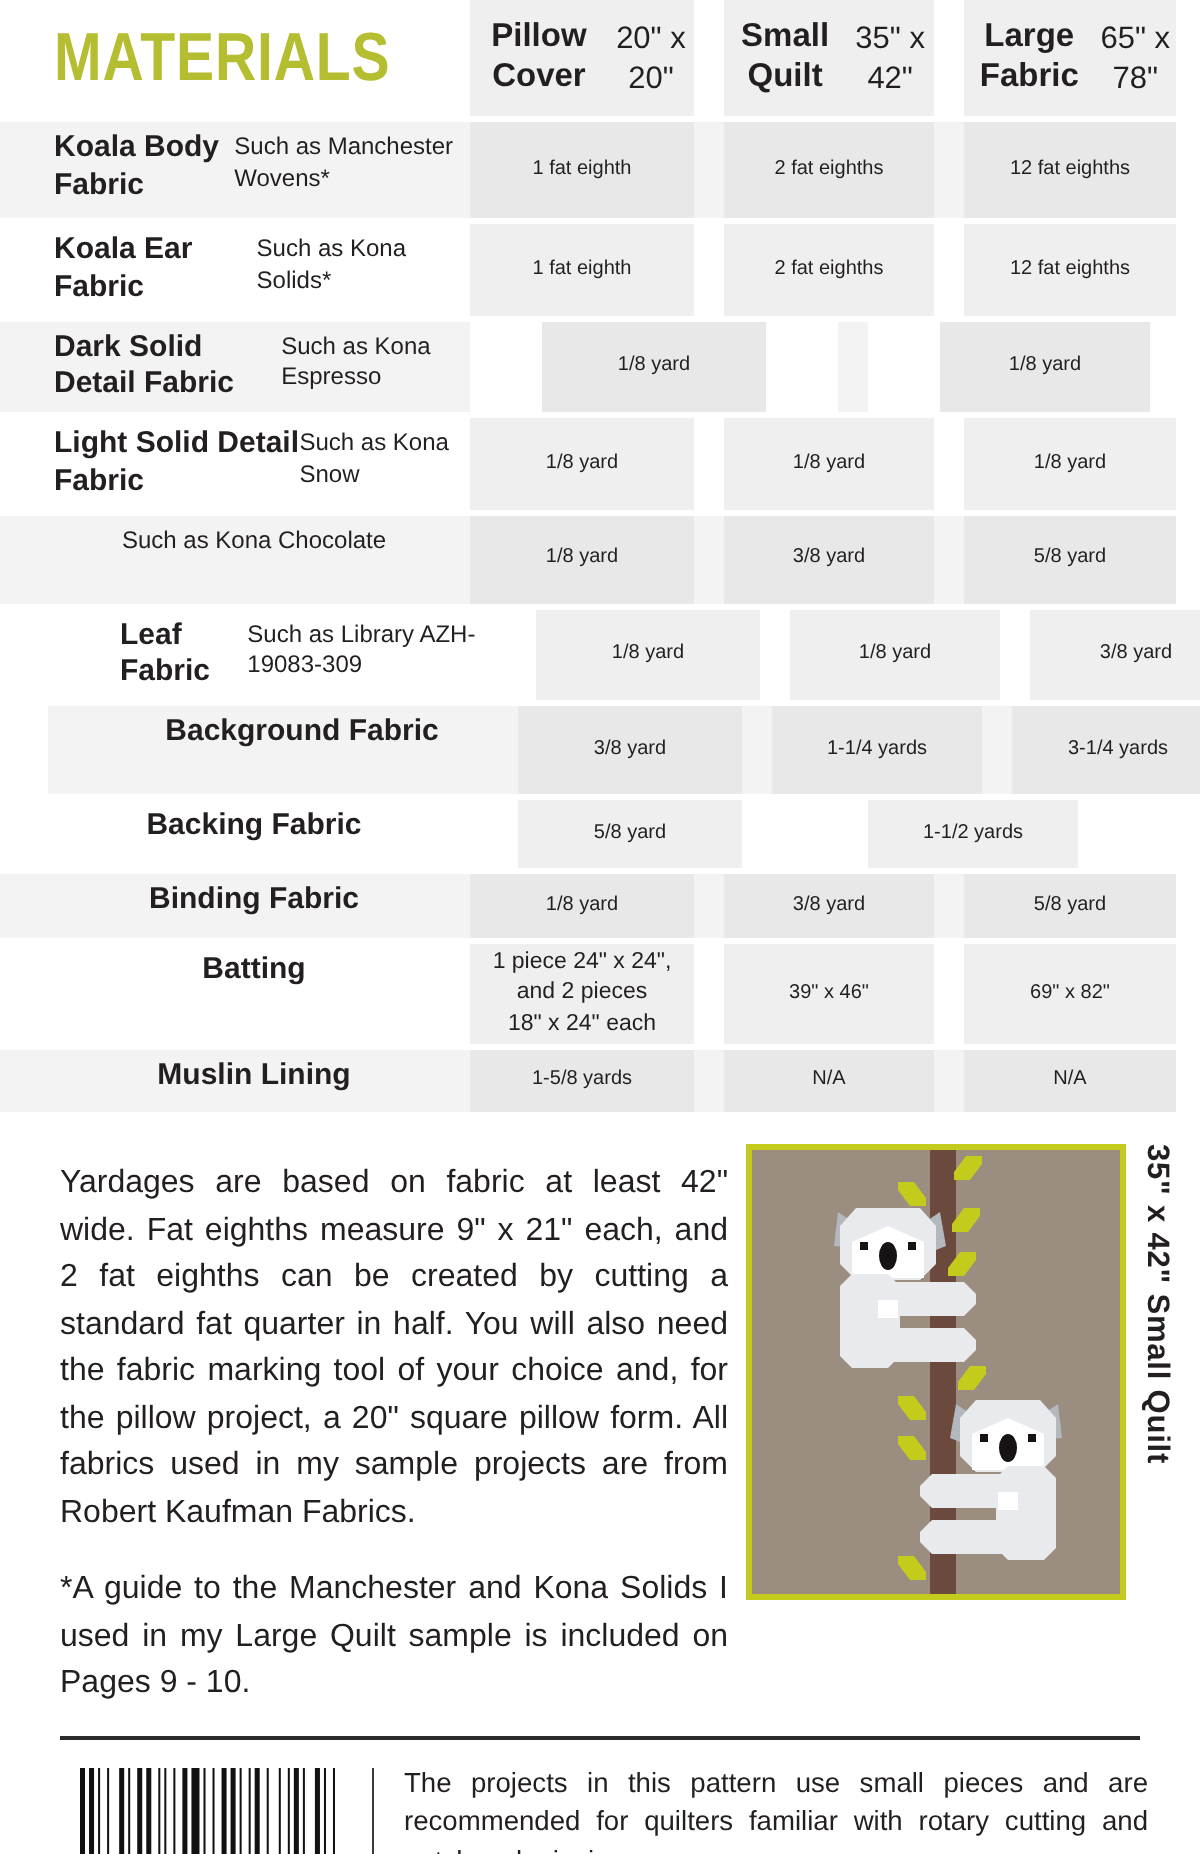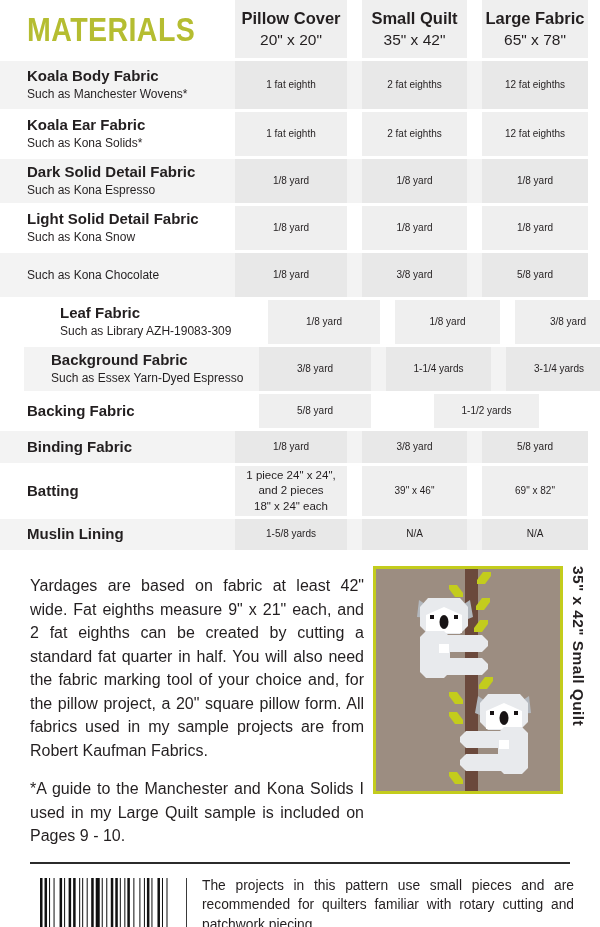--- a/index.html
+++ b/index.html
@@ -13,33 +13,33 @@
     font-family:"Liberation Sans",sans-serif;color:var(--ink);
   }
   
   .thead,.row{
     display:grid;
     grid-template-columns:235px 112px 15px 105px 15px 106px;
     width:588px;
   }
   .thead{height:58px;}
   .thead .band{
-    background:var(--band);display:flex;flex-direction:column;
+    background:var(--band);display:flex;flex-direction:row;
     justify-content:center;align-items:center;text-align:center;
   }
   .col-name{font-weight:bold;font-size:16.5px;line-height:1.2;}
   .col-size{font-size:15.5px;line-height:1.25;margin-top:1px;}
   .title-cell{display:flex;align-items:center;padding-left:27px;}
   .title-cell span{
     font-weight:bold;font-size:34px;color:var(--accent);
     transform:scaleX(.84);transform-origin:left center;letter-spacing:.5px;
     white-space:nowrap;
   }
   .row{border-top:3px solid #fff;box-sizing:content-box;}
-  .row .lbl{padding:4px 8px 4px 27px;display:flex;flex-direction:column;justify-content:center;}
+  .row .lbl{padding:4px 8px 4px 27px;display:flex;flex-direction:row;justify-content:center;}
   .row .nm{font-weight:bold;font-size:15px;line-height:1.25;}
   .row .sb{font-size:12px;line-height:1.3;margin-top:1px;}
   .row .val{
     background:var(--band);display:flex;align-items:center;justify-content:center;
     text-align:center;font-size:10px;line-height:1.25;
   }
   .row .val.small{font-size:11.5px;line-height:1.35;white-space:pre-line;}
   .row.shaded .lbl,.row.shaded .sp{background:var(--stripe);}
   .row.shaded .val{background:var(--band-dark);}
   
@@ -108,21 +108,21 @@
         <div class="lbl">
           <div class="nm">Koala Ear Fabric</div>
           <div class="sb">Such as Kona Solids*</div>
         </div>
         <div class="val">1 fat eighth</div>
         <div class="sp"></div>
         <div class="val">2 fat eighths</div>
         <div class="sp"></div>
         <div class="val">12 fat eighths</div>
       </div>
-      <div class="row shaded" style="min-height: 44px;">
+      <div class="row shaded" style="min-height: 44px; gap: 36px;">
         <div class="lbl">
           <div class="nm">Dark Solid Detail Fabric</div>
           <div class="sb">Such as Kona Espresso</div>
         </div>
         <div class="val">1/8 yard</div>
         <div class="sp"></div>
         <div class="val">1/8 yard</div>
         <div class="sp"></div>
         <div class="val">1/8 yard</div>
       </div>
@@ -154,21 +154,20 @@
         </div>
         <div class="val">1/8 yard</div>
         <div class="sp"></div>
         <div class="val">1/8 yard</div>
         <div class="sp"></div>
         <div class="val">3/8 yard</div>
       </div>
       <div class="row shaded" style="min-height: 44px; margin-left: 24px;">
         <div class="lbl">
           <div class="nm">Background Fabric</div>
-          <div class="sb">Such as Essex Yarn-Dyed Espresso</div>
         </div>
         <div class="val">3/8 yard</div>
         <div class="sp"></div>
         <div class="val">1-1/4 yards</div>
         <div class="sp"></div>
         <div class="val">3-1/4 yards</div>
       </div>
       <div class="row" style="min-height: 34px; gap: 24px;">
         <div class="lbl">
           <div class="nm">Backing Fabric</div>

